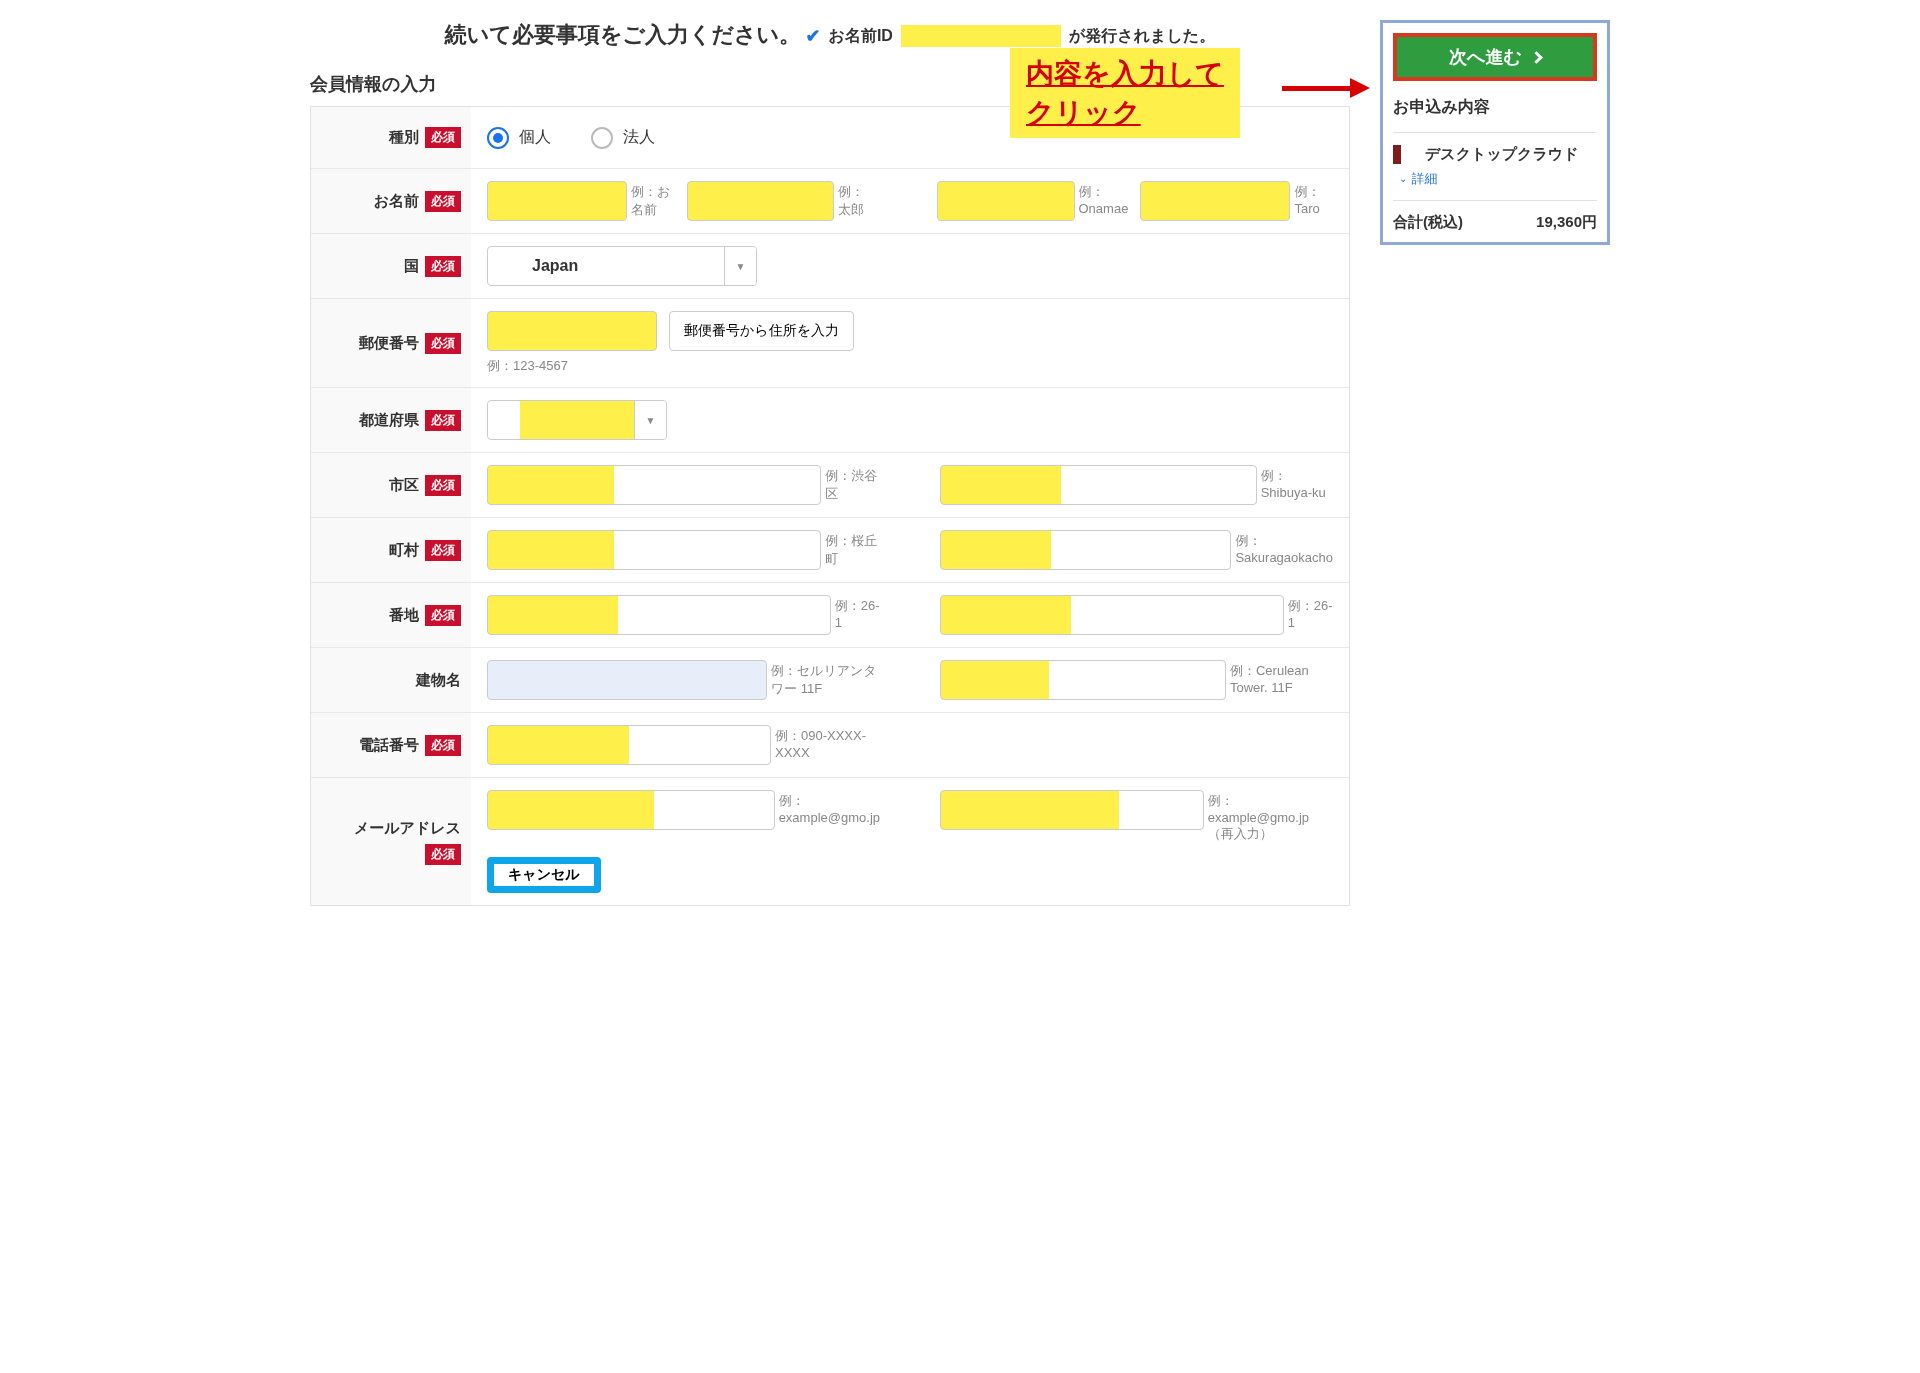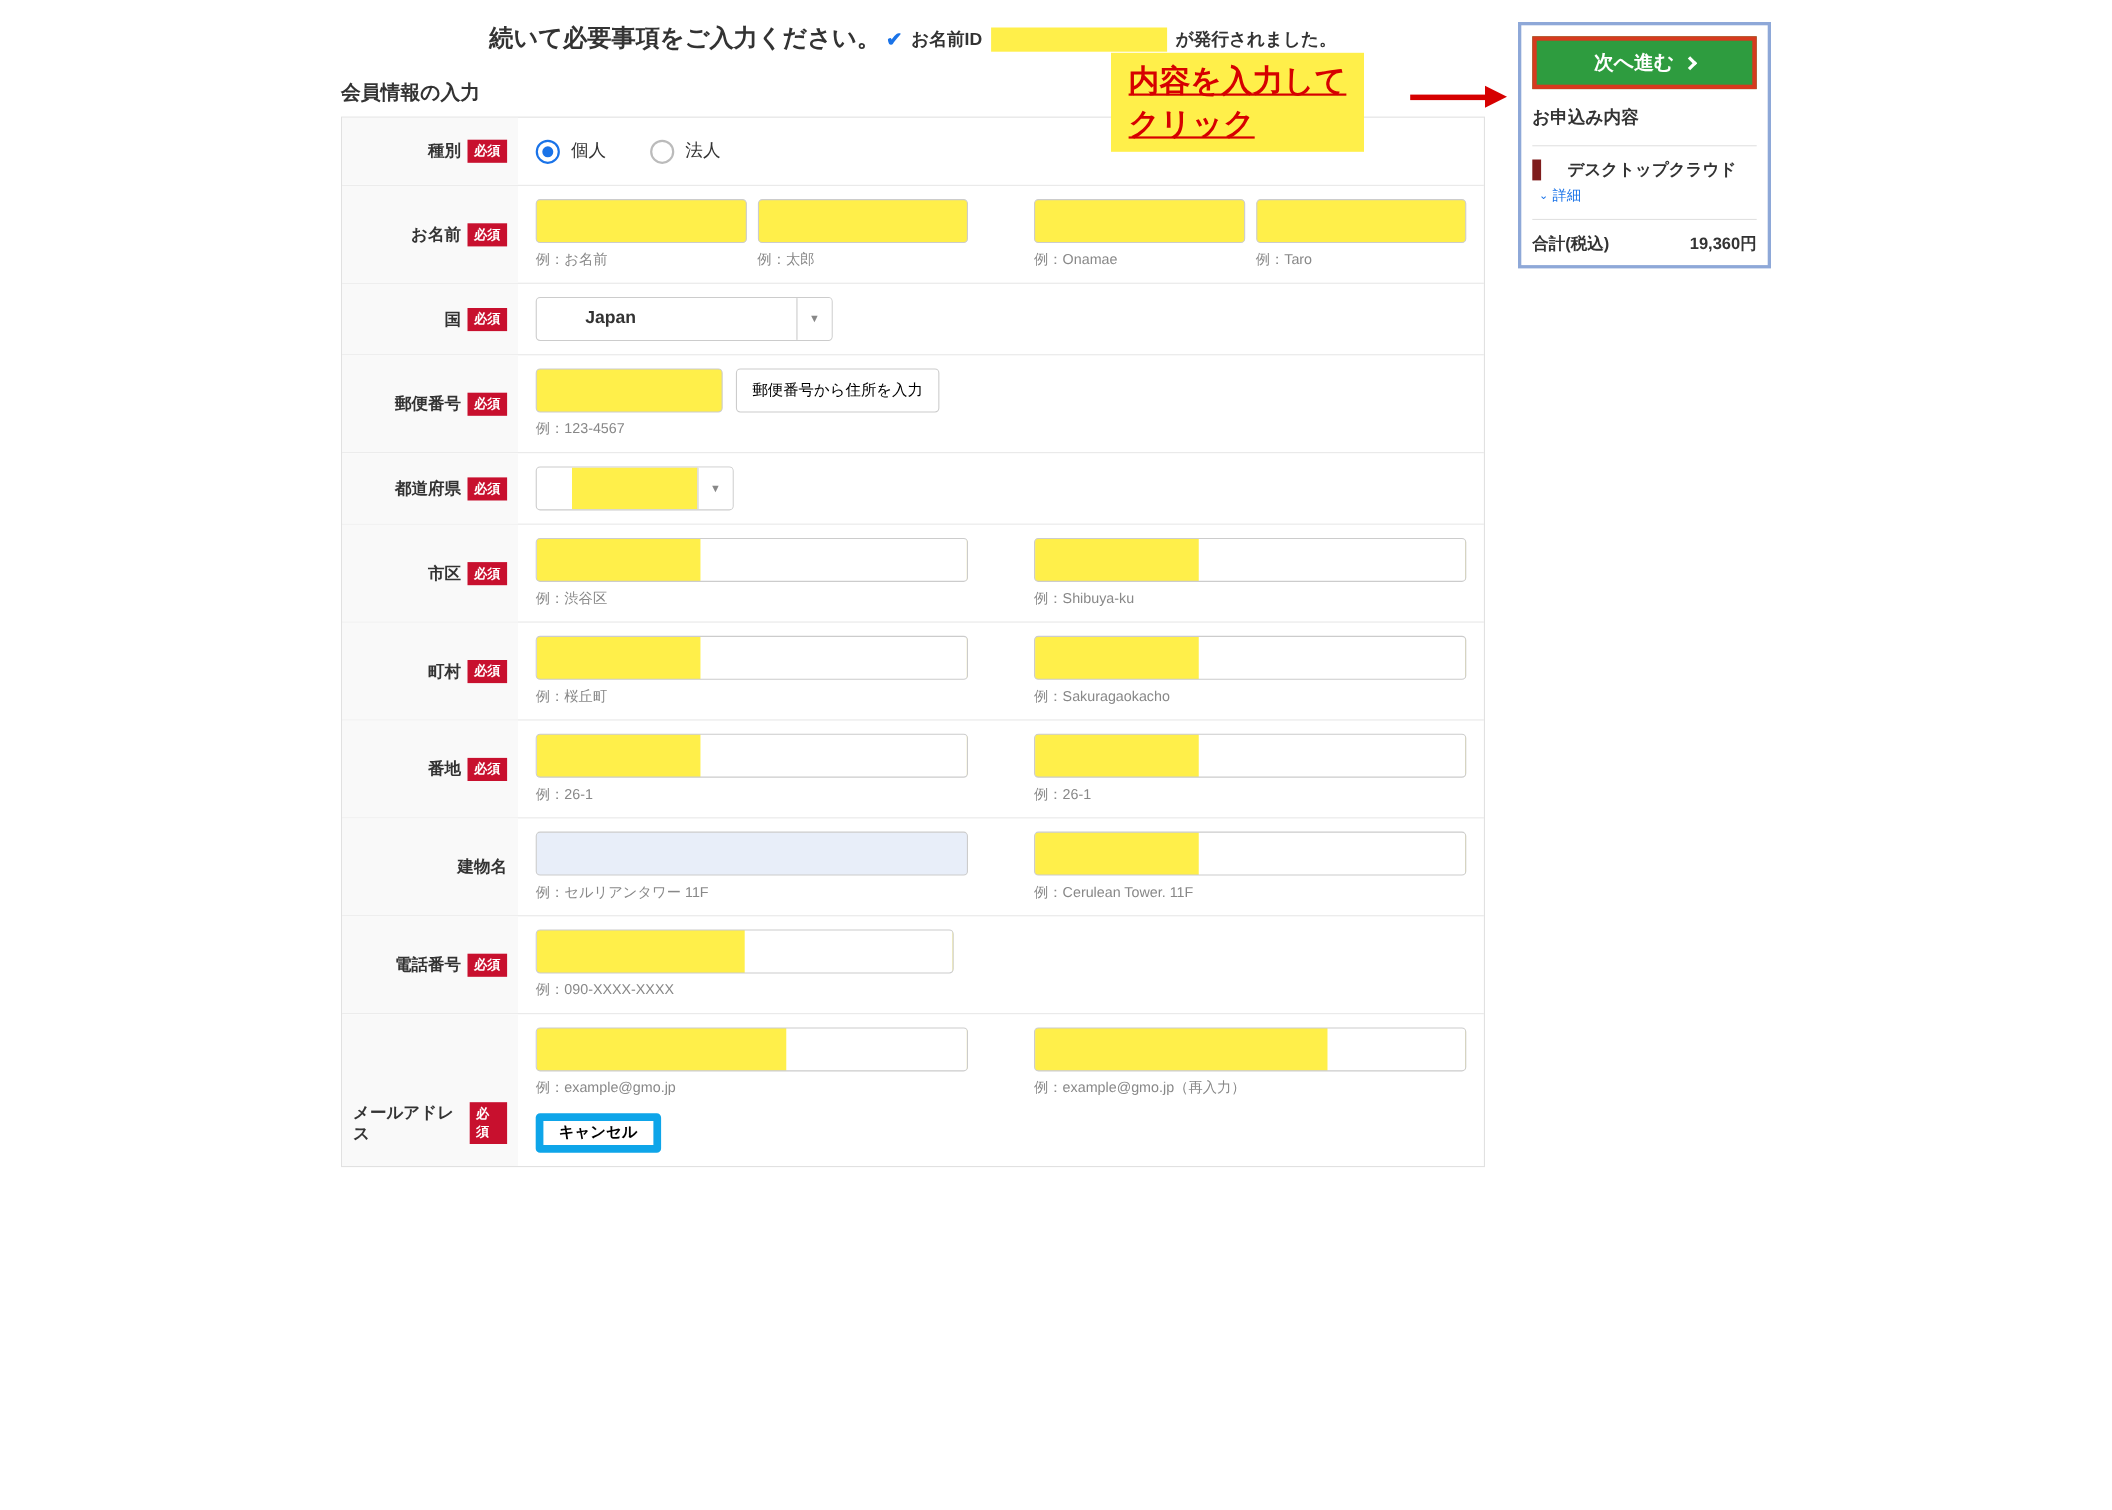--- a/index.html
+++ b/index.html
@@ -95,21 +95,21 @@
     .form-label-cell {
       width: 160px;
       background: #f9f9f9;
       display: flex;
       align-items: center;
       justify-content: flex-end;
       padding: 20px 10px;
       gap: 6px;
       flex-shrink: 0;
     }
-    .form-label-cell.email { flex-direction: row; align-items: flex-end; justify-content: center; gap: 6px; }
+    .form-label-cell.email { flex-direction: column; align-items: flex-end; justify-content: center; gap: 6px; }
     .form-label { font-size: 15px; font-weight: bold; }
     .required-badge {
       background: #c8102e;
       color: #fff;
       font-size: 12px;
       padding: 2px 6px;
       font-weight: bold;
     }
     .form-body-cell {
       flex: 1;
@@ -131,21 +131,21 @@
     }
     .radio.selected { border-color: #1a73e8; }
     .radio.selected::after {
       content: '';
       width: 10px;
       height: 10px;
       border-radius: 50%;
       background: #1a73e8;
     }
     .two-col { display: flex; gap: 60px; }
-    .col { flex: 1; display: flex; flex-direction: column; gap: 4px; }
+    .col { flex: 1; display: flex; gap: 4px; }
     .sub-two { display: flex; gap: 10px; }
     .sub-two .col { flex: 1; }
     .text-input {
       width: 100%;
       height: 40px;
       border: 1px solid #ccc;
       border-radius: 4px;
       padding: 0 10px;
       font-size: 15px;
       position: relative;

